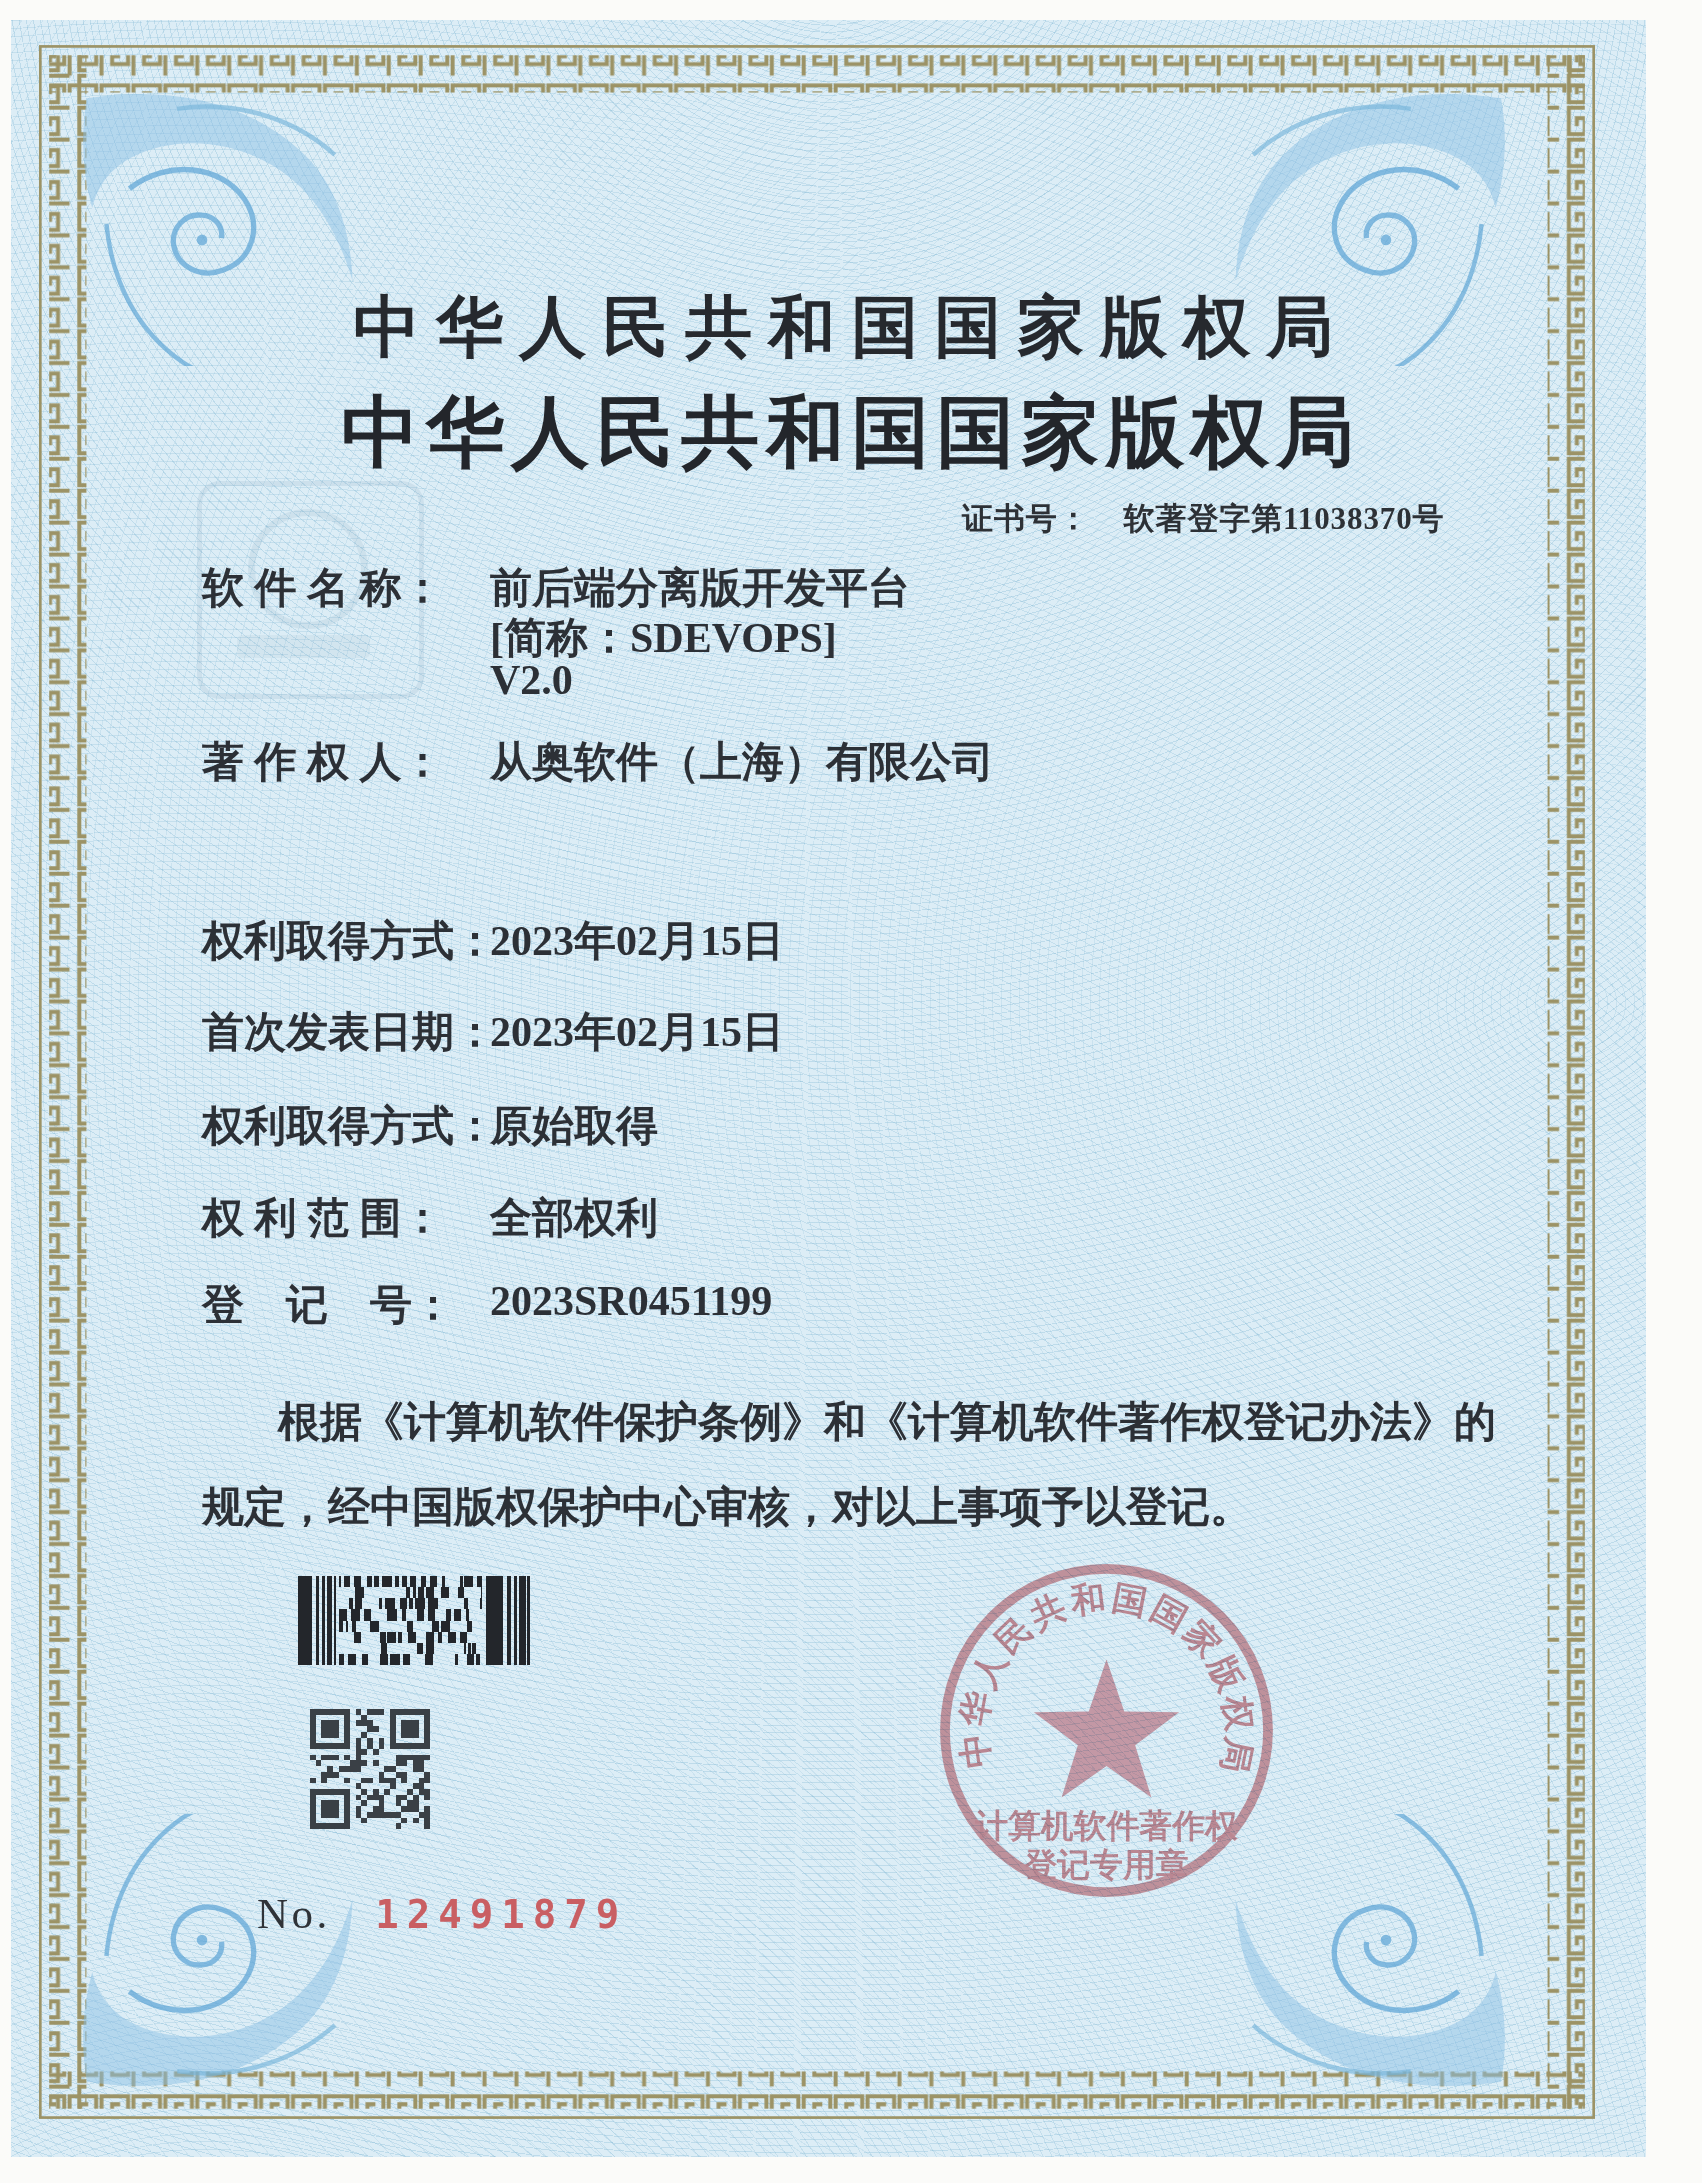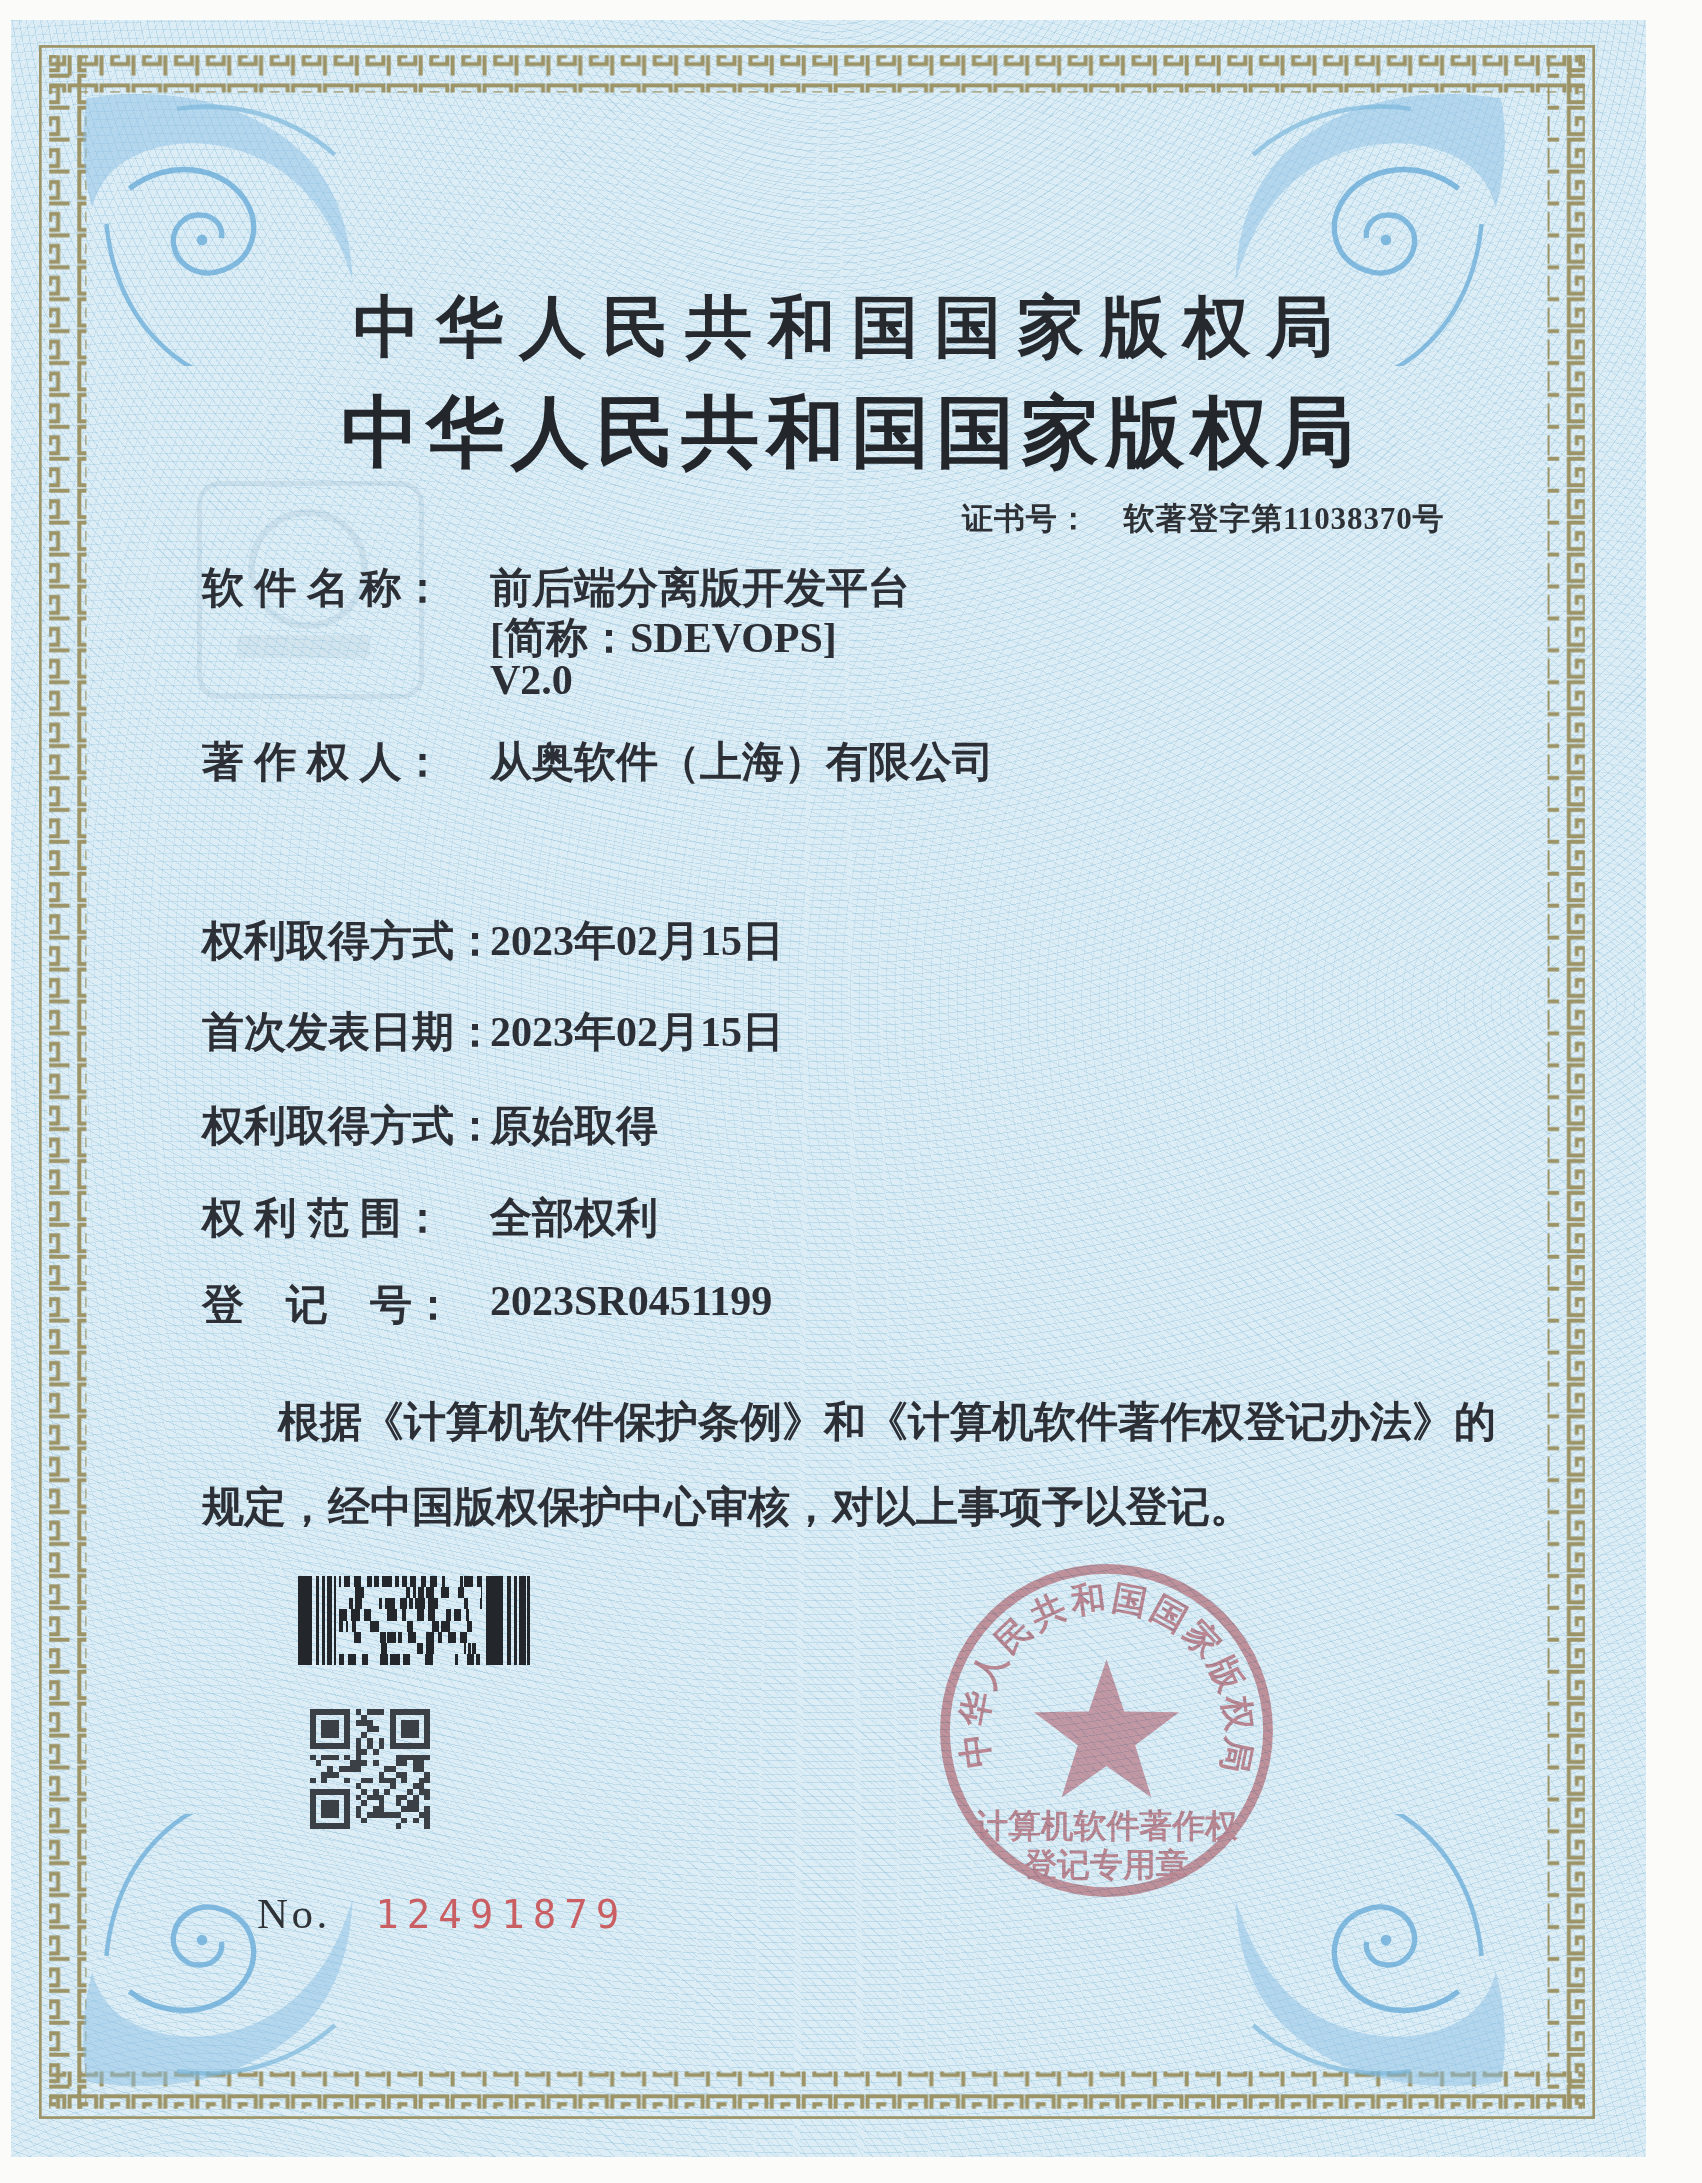--- a/index.html
+++ b/index.html
@@ -30,21 +30,21 @@
     white-space:nowrap;}
   .barcode{position:absolute;left:298px;top:1576px;width:232px;height:89px;}
   .qrcode{position:absolute;left:310px;top:1709px;width:120px;height:120px;}
   .seal{position:absolute;left:929px;top:1553px;width:355px;height:355px;
     mix-blend-mode:multiply;opacity:.92;}
   .seal-date{position:absolute;left:942px;top:1887px;width:301px;text-align:center;
     font-size:38px;font-weight:700;color:#2c3036;letter-spacing:1.8px;}
   .no-line{position:absolute;left:257px;top:1889px;white-space:nowrap;}
   .no-lab{font-size:43px;color:#2f3338;letter-spacing:3.5px;}
   .no-val{font-family:"DejaVu Sans Mono", monospace;font-size:39px;letter-spacing:8px;
-    margin-left:41px;font-weight:400;}
+    margin-left:41px;font-weight:700;}
   .emboss{position:absolute;left:197px;top:481px;width:217px;height:208px;border-radius:23px;
     border:5.3px solid rgba(125,158,182,.28);opacity:.6;}
   .emboss .inner-ring{position:absolute;left:46px;top:23px;width:106px;height:106px;border-radius:50%;
     border:7px solid rgba(125,158,182,.26);}
   .emboss .inner-bar{position:absolute;left:35px;top:149px;width:133px;height:23px;
     background:rgba(125,158,182,.18);border-radius:5.3px;}
 </style>
 </head>
 <body>
 

